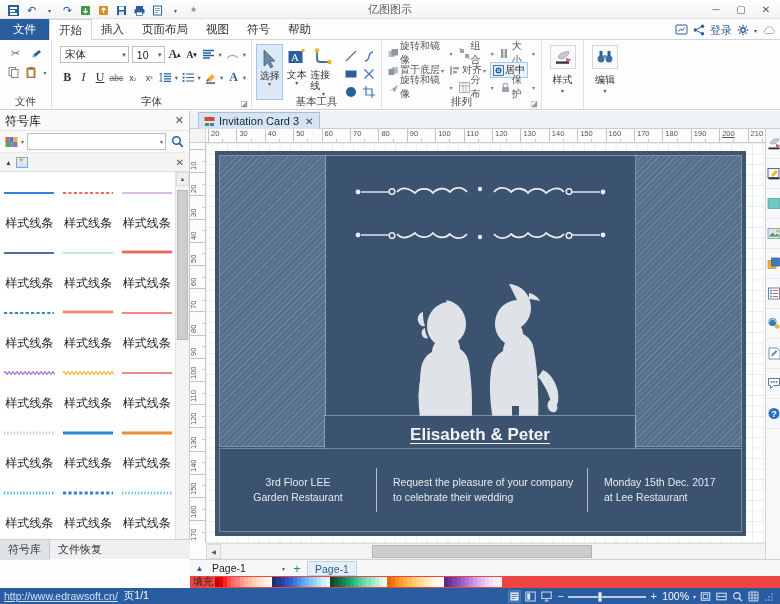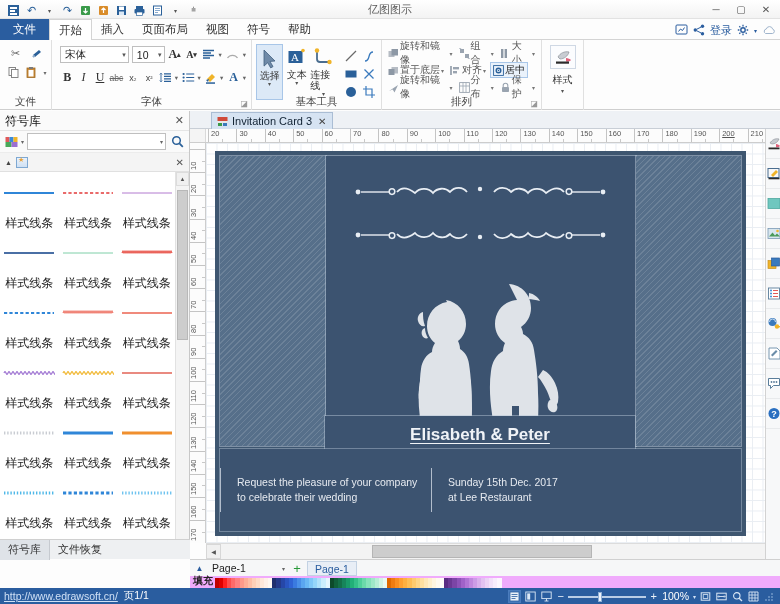--- a/index.html
+++ b/index.html
@@ -184,21 +184,21 @@
   }
   .lp-tab { height:20px; line-height:19px; padding:0 8px; font-size:11px; color:#333; }
   .lp-tab.on { background:#dfe3e8; border-right:1px solid #c6cad0; }
 
   
   .doctabs {
     position:absolute; left:190px; top:111px; width:590px; height:18px;
     background:#eef1f5; border-bottom:1px solid #c8ced6;
   }
   .doctab {
-    position:absolute; left:21px; top:1px; height:17px;
+    position:absolute; left:8px; top:1px; height:17px;
     background:#d6e3f2; border:1px solid #aabdd4; border-bottom:none;
     display:flex; align-items:center; gap:4px; padding:0 5px;
   }
   .dt-ico { width:11px; height:11px; display:flex; align-items:center; justify-content:center; font-size:9px; }
   .dt-name { font-size:11px; color:#123; }
   .dt-x { font-size:10px; color:#444; padding-left:2px; }
 
   
   .hruler {
     position:absolute; left:190px; top:129px; width:590px; height:14px;
@@ -302,21 +302,21 @@
   .pb-sel {
     width:78px; height:14px; display:flex; align-items:center; justify-content:space-between;
     font-size:10.5px; color:#222; padding:0 2px 0 3px;
   }
   .pb-plus { width:14px; display:flex; align-items:center; justify-content:center; font-size:13px; color:#2a9a3a; }
   .pb-tab { height:15px; line-height:15px; padding:0 7px; font-size:10.5px; color:#2a5d9f; background:#e8eef6; border:1px solid #c3d2e3; }
 
   
   .palbar {
     position:absolute; left:190px; top:576px; width:590px; height:12px;
-    display:flex; align-items:flex-end; background:#f0abfc;font-weight:bold;
+    display:flex; align-items:center; background:#ef4444;
   }
   .pal-lbl { font-size:10px; color:#222; padding:0 2px 0 3px; }
   .pal-swatches { display:flex; height:10px; }
   .sw { width:4.1px; height:10px; }
 
   
   .statusbar {
     position:absolute; left:0; top:588px; width:780px; height:16px;
     background:#2a5d9f; color:#fff; display:flex; align-items:center;
   }
@@ -712,20 +712,35 @@
               <path d="M4 8c2-4 7-6 11-5-1 4-5 7-9 7z" fill="#c8ccd2" stroke="#8a8f96" stroke-width=".7"></path>
               <path d="M12 9c2 0 4 1 5 2-1 1.3-3 2-5 1.6z" fill="#e0607a"></path>
               <rect x="2" y="12.5" width="13" height="2.2" fill="#2b2b2b"></rect>
             </svg>
         </span>
         <span class="tbl">样式</span>
         <span class="tbd">▾</span>
       </div>
     </div>
 
+    <div class="rgroup g-edit" style="border-right:none">
+      <div class="tallbtn">
+        <span class="tbi">
+          <svg width="18" height="16" viewBox="0 0 18 16">
+              <circle cx="5" cy="10" r="3.4" fill="#3a6ea5"></circle>
+              <circle cx="13" cy="10" r="3.4" fill="#3a6ea5"></circle>
+              <rect x="3.5" y="2" width="3" height="5" fill="#2a5d9f"></rect>
+              <rect x="11.5" y="2" width="3" height="5" fill="#2a5d9f"></rect>
+              <rect x="7.5" y="6" width="3" height="3" fill="#6a93c0"></rect>
+            </svg>
+        </span>
+        <span class="tbl">编辑</span>
+        <span class="tbd">▾</span>
+      </div>
+    </div>
   </div>
 
   <div class="lpanel">
     <div class="lp-head">
       <span class="lp-title">符号库</span>
       <span class="lp-x">✕</span>
     </div>
     <div class="lp-search">
       <span class="ls-ico">
         <svg width="13" height="12" viewBox="0 0 13 12">
@@ -1131,28 +1146,32 @@
 
             <path d="M52 108c-4 3-7 9-8 16 -1 6 0 12 2 16 2 3 5 2 6 -2 0 -5 0 -10 1 -15 1 -6 2 -11 4 -14z"></path>
           </g>
         </svg>
       </div>
 
       <div class="names-band"></div>
       <div class="names">Elisabeth &amp; Peter</div>
 
       <div class="footer-band">
+        <div class="fcol c1">
+          <div>3rd Floor LEE</div>
+          <div>Garden Restaurant</div>
+        </div>
         <div class="fdiv"></div>
         <div class="fcol c2">
           <div>Request the pleasure of your company</div>
           <div>to celebrate their wedding</div>
         </div>
         <div class="fdiv"></div>
         <div class="fcol c3">
-          <div>Sunday 15th Dec. 2017</div>
+          <div>Monday 15th Dec. 2017</div>
           <div>at Lee Restaurant</div>
         </div>
       </div>
     </div>
   </div>
 
   <div class="vscroll">
     <span class="sbtn" style="left:0;top:0;width:14px;height:14px">▲</span>
     <span class="sthumb" style="left:1px;top:16px;width:12px;height:230px"></span>
     <span class="sbtn" style="left:0;bottom:0;width:14px;height:14px">▼</span>

